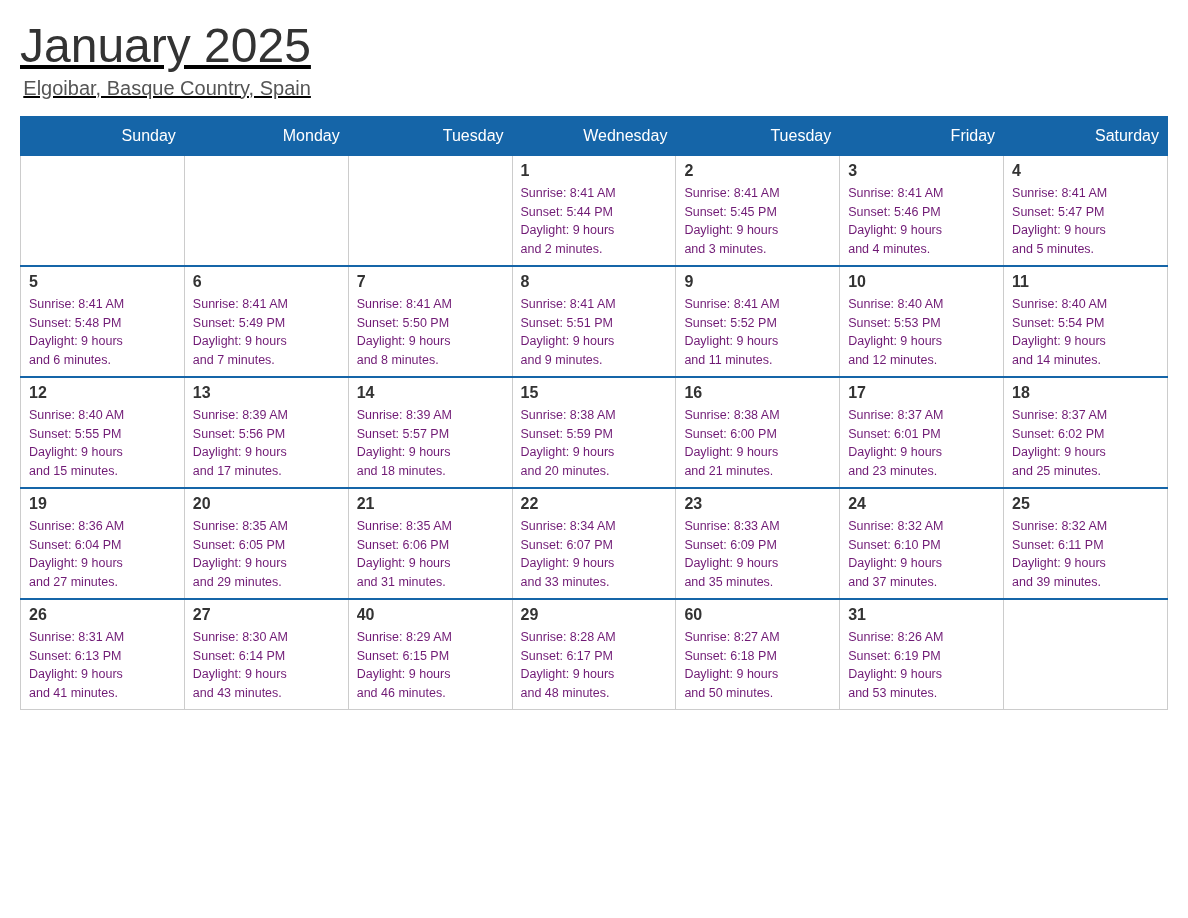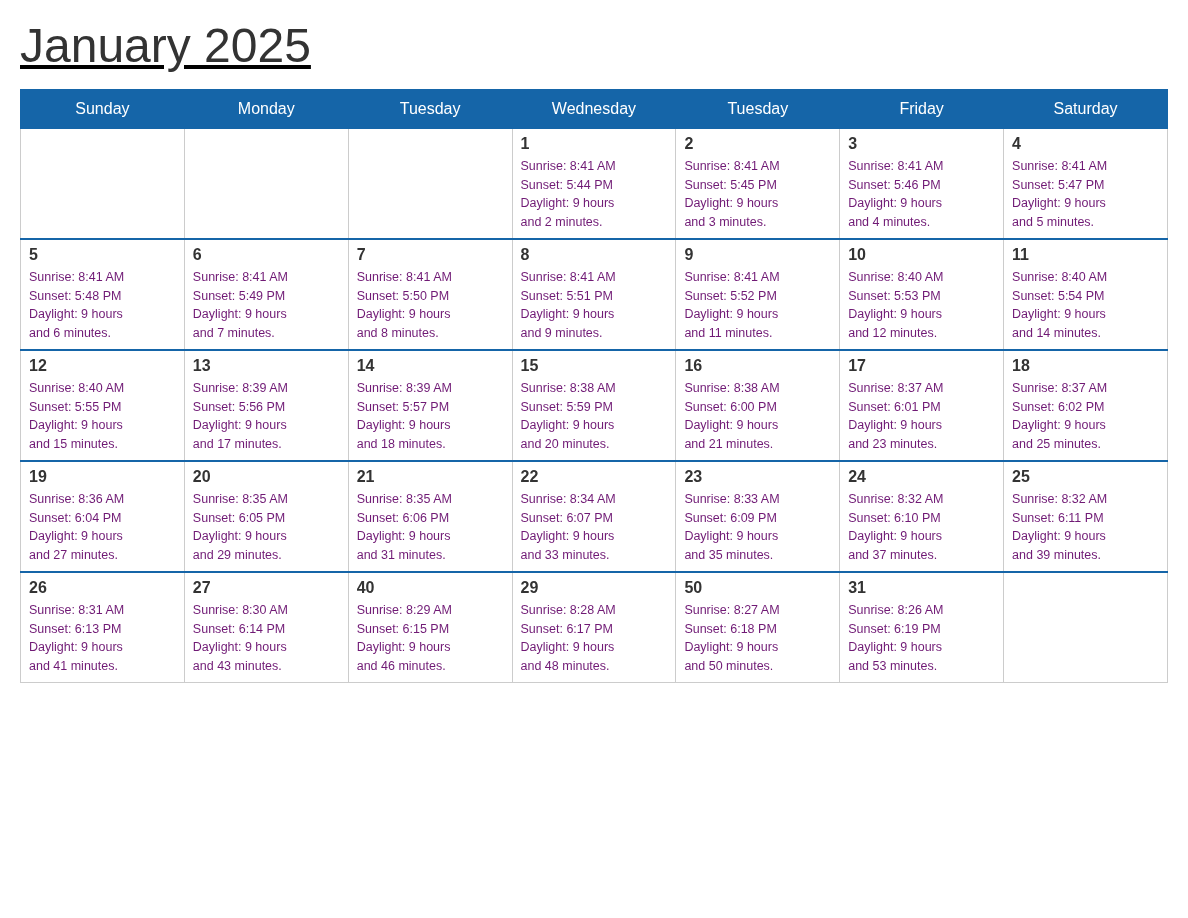--- a/index.html
+++ b/index.html
@@ -67,22 +67,22 @@
     table {
       width: 100%;
       border-collapse: collapse;
       table-layout: fixed;
     }
     thead th {
       background-color: #1565a8;
       color: #fff;
       font-size: 16px;
       font-weight: normal;
-      padding: 10px 19px;
-      text-align: center;
+      padding: 10px 8px;
+      text-align: right;
       border: 1px solid #1565a8;
     }
     td {
       vertical-align: top;
       padding: 6px 8px;
       border: 1px solid #ccc;
       font-size: 12.5px;
       color: #333;
       height: 110px;
       width: 14.28%;
@@ -109,20 +109,21 @@
     .empty-cell {
       background: #fff;
     }
   </style>
 </head>
 <body>
 
 <div class="header-area">
   <div class="title-area">
     <div class="calendar-title">January 2025</div>
+    <div class="calendar-subtitle">Elgoibar, Basque Country, Spain</div>
   </div>
 </div>
 
 <table>
   <thead>
     <tr>
     <th>Sunday</th>
         <th>Monday</th>
         <th>Tuesday</th>
         <th>Wednesday</th>
@@ -254,21 +255,21 @@
         </td>
         <td>
           <span class="day-number">40</span>
           <div class="day-info">Sunrise: 8:29 AM<br>Sunset: 6:15 PM<br>Daylight: 9 hours<br>and 46 minutes.</div>
         </td>
         <td>
           <span class="day-number">29</span>
           <div class="day-info">Sunrise: 8:28 AM<br>Sunset: 6:17 PM<br>Daylight: 9 hours<br>and 48 minutes.</div>
         </td>
         <td>
-          <span class="day-number">50</span>
+          <span class="day-number">60</span>
           <div class="day-info">Sunrise: 8:27 AM<br>Sunset: 6:18 PM<br>Daylight: 9 hours<br>and 50 minutes.</div>
         </td>
         <td>
           <span class="day-number">31</span>
           <div class="day-info">Sunrise: 8:26 AM<br>Sunset: 6:19 PM<br>Daylight: 9 hours<br>and 53 minutes.</div>
         </td>
         <td class="empty-cell"></td>
       </tr>
     </tbody>
 </table>

